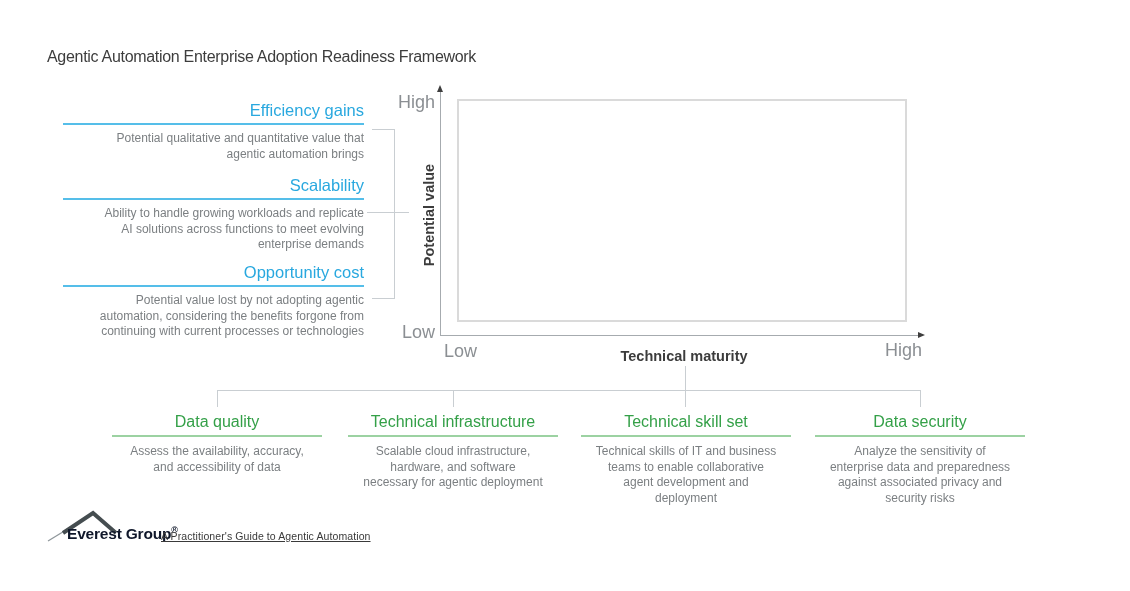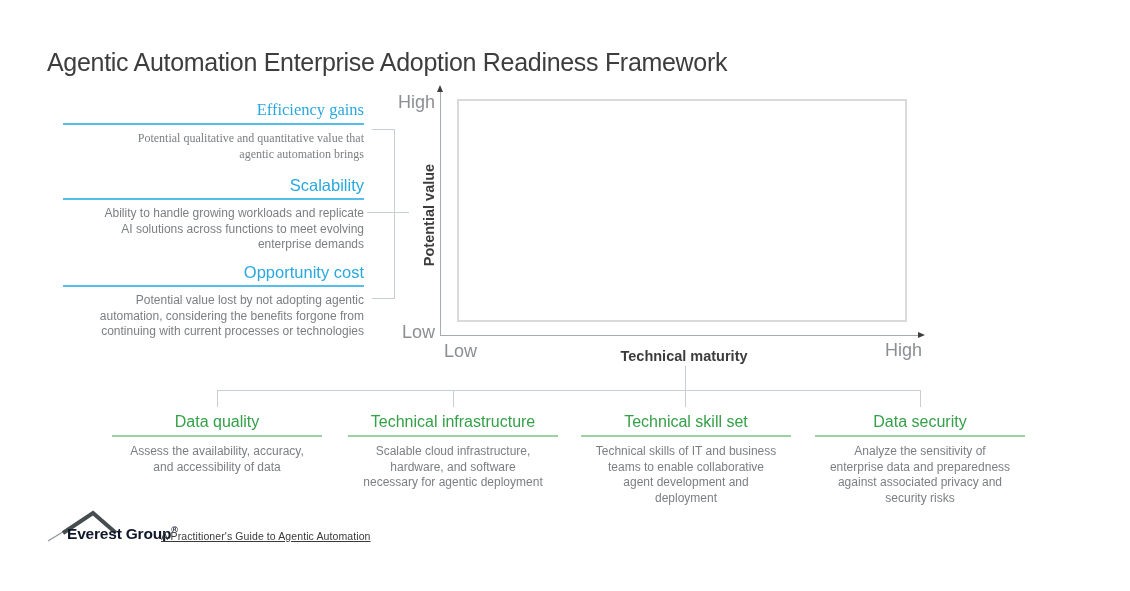--- a/index.html
+++ b/index.html
@@ -11,21 +11,21 @@
     background: #ffffff;
     font-family: "Liberation Sans", sans-serif;
     overflow: hidden;
   }
 
   
   .title {
     position: absolute;
     left: 47px;
     top: 48px;
-    font-size: 25px;
+    font-size: 16px;
     font-weight: 400;
     letter-spacing: -0.3px;
     color: #3d3d3d;
     white-space: nowrap;
     text-align: right;
   }
 
   
   .vd {
     position: absolute;
@@ -147,21 +147,21 @@
     text-decoration: underline;
   }
 </style>
 </head>
 <body>
 
 <div class="canvas">
 
   <div class="title">Agentic Automation Enterprise Adoption Readiness Framework</div>
 
-  <div class="vd" style="top:100px;font-family:Liberation Serif, serif;">
+  <div class="vd" style="top:100px;">
     <div class="vd-label">Efficiency gains</div>
     <div class="vd-rule"></div>
     <div class="vd-desc">Potential qualitative and quantitative value that<br>agentic automation brings</div>
   </div>
   <div class="vd" style="top:175px;">
     <div class="vd-label">Scalability</div>
     <div class="vd-rule"></div>
     <div class="vd-desc">Ability to handle growing workloads and replicate<br>AI solutions across functions to meet evolving<br>enterprise demands</div>
   </div>
   <div class="vd" style="top:262px;">

